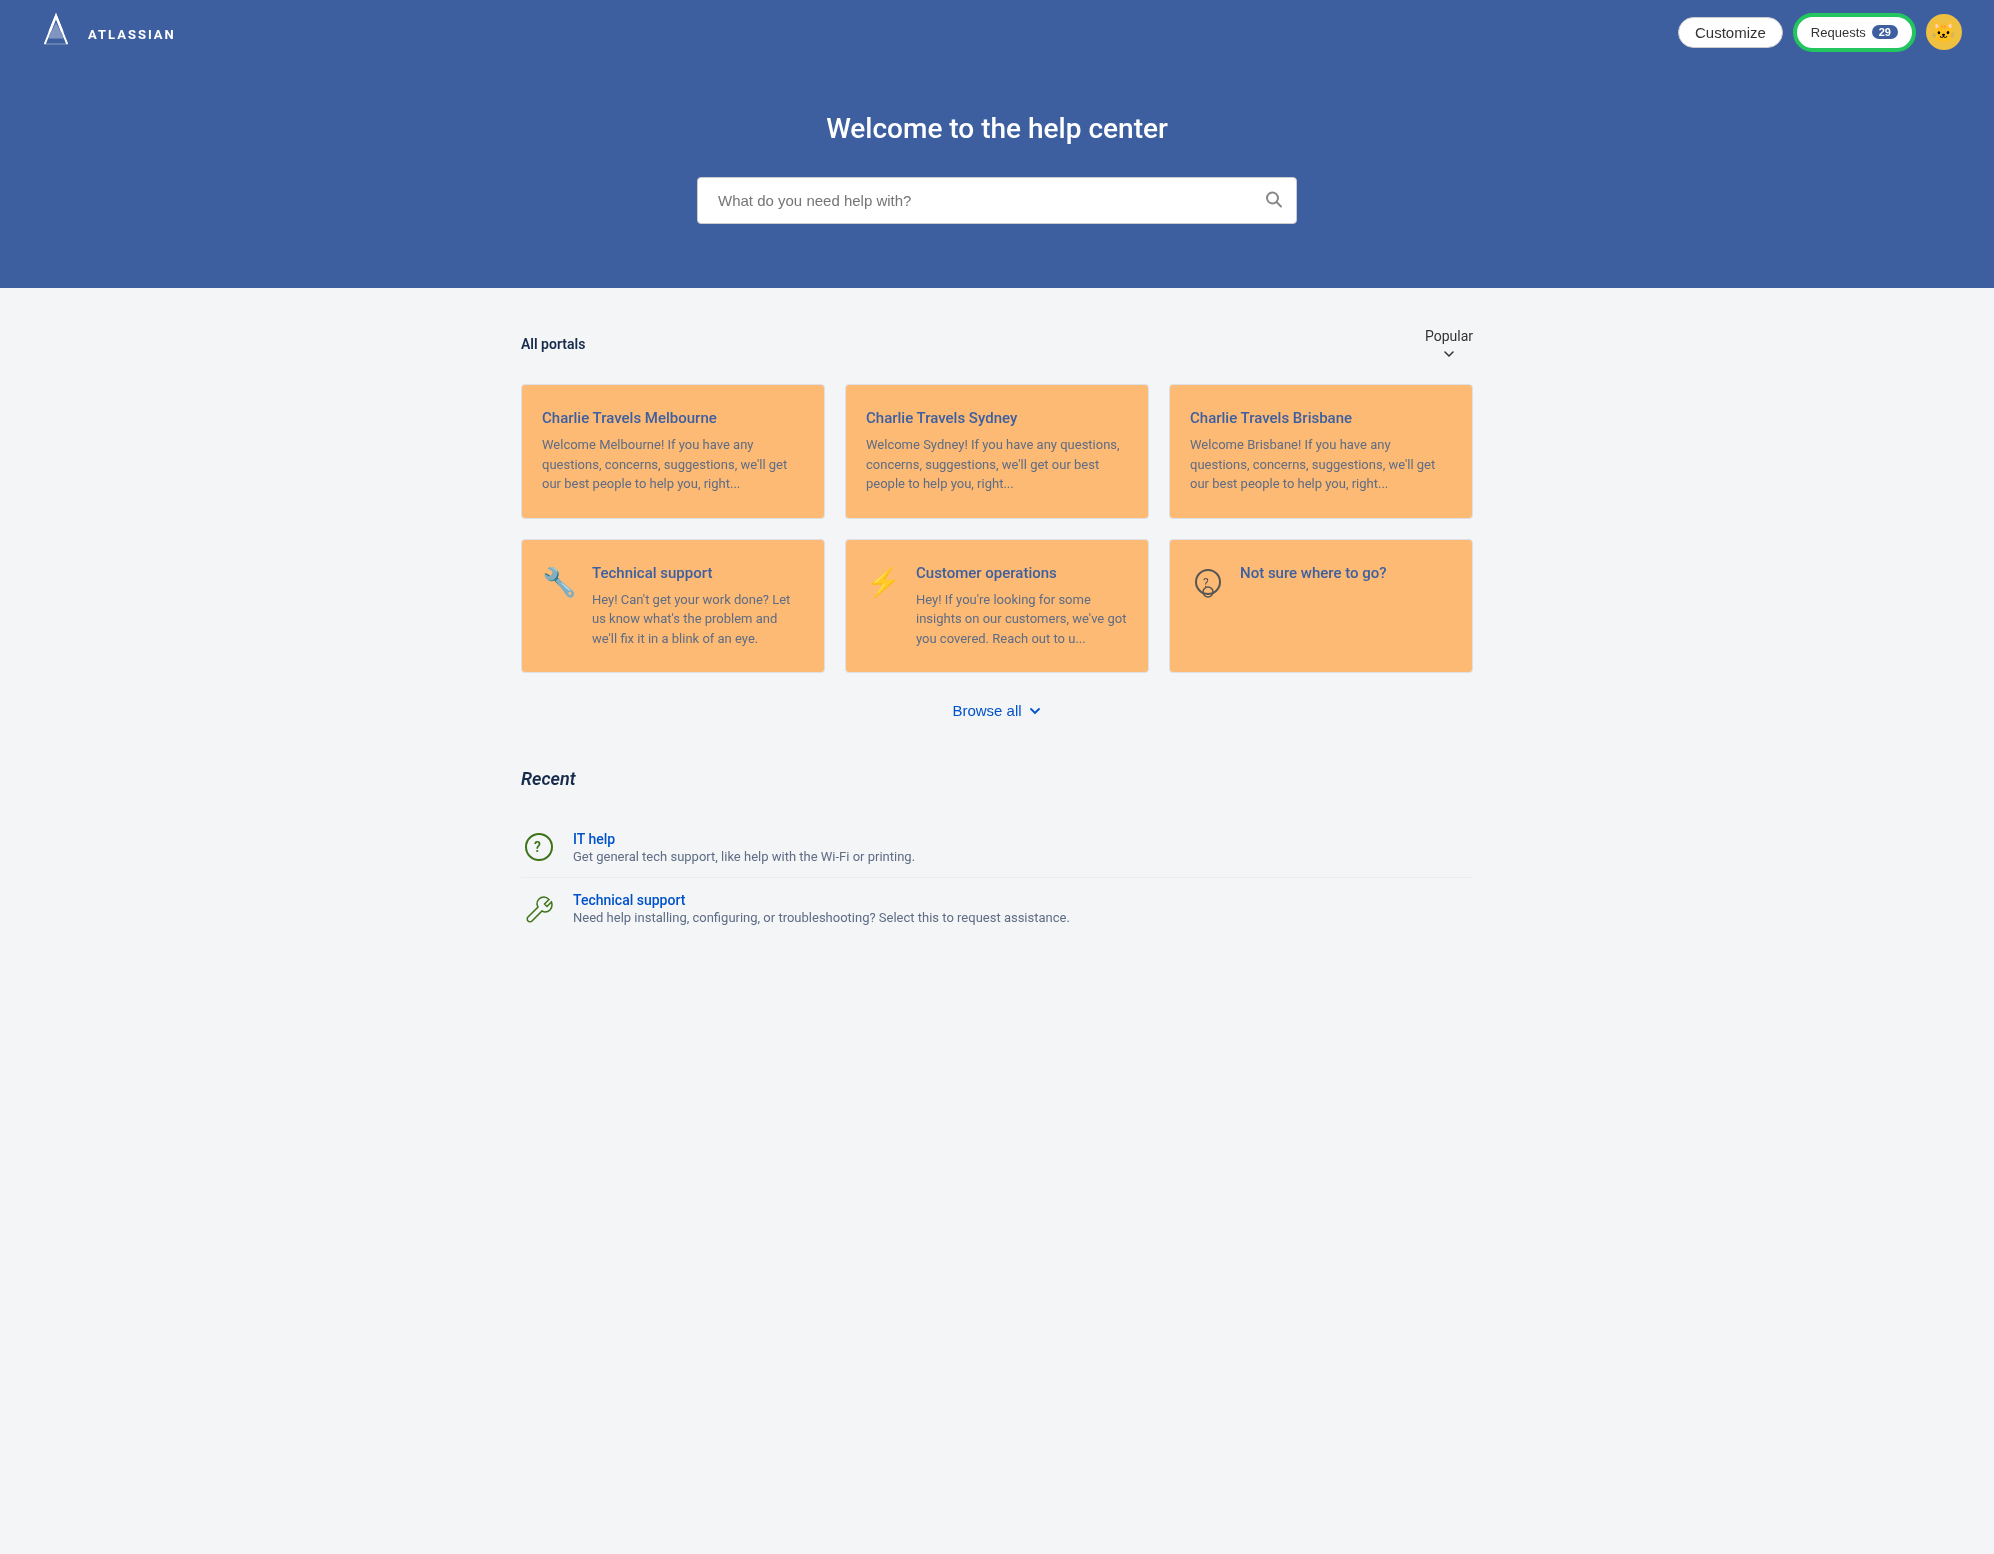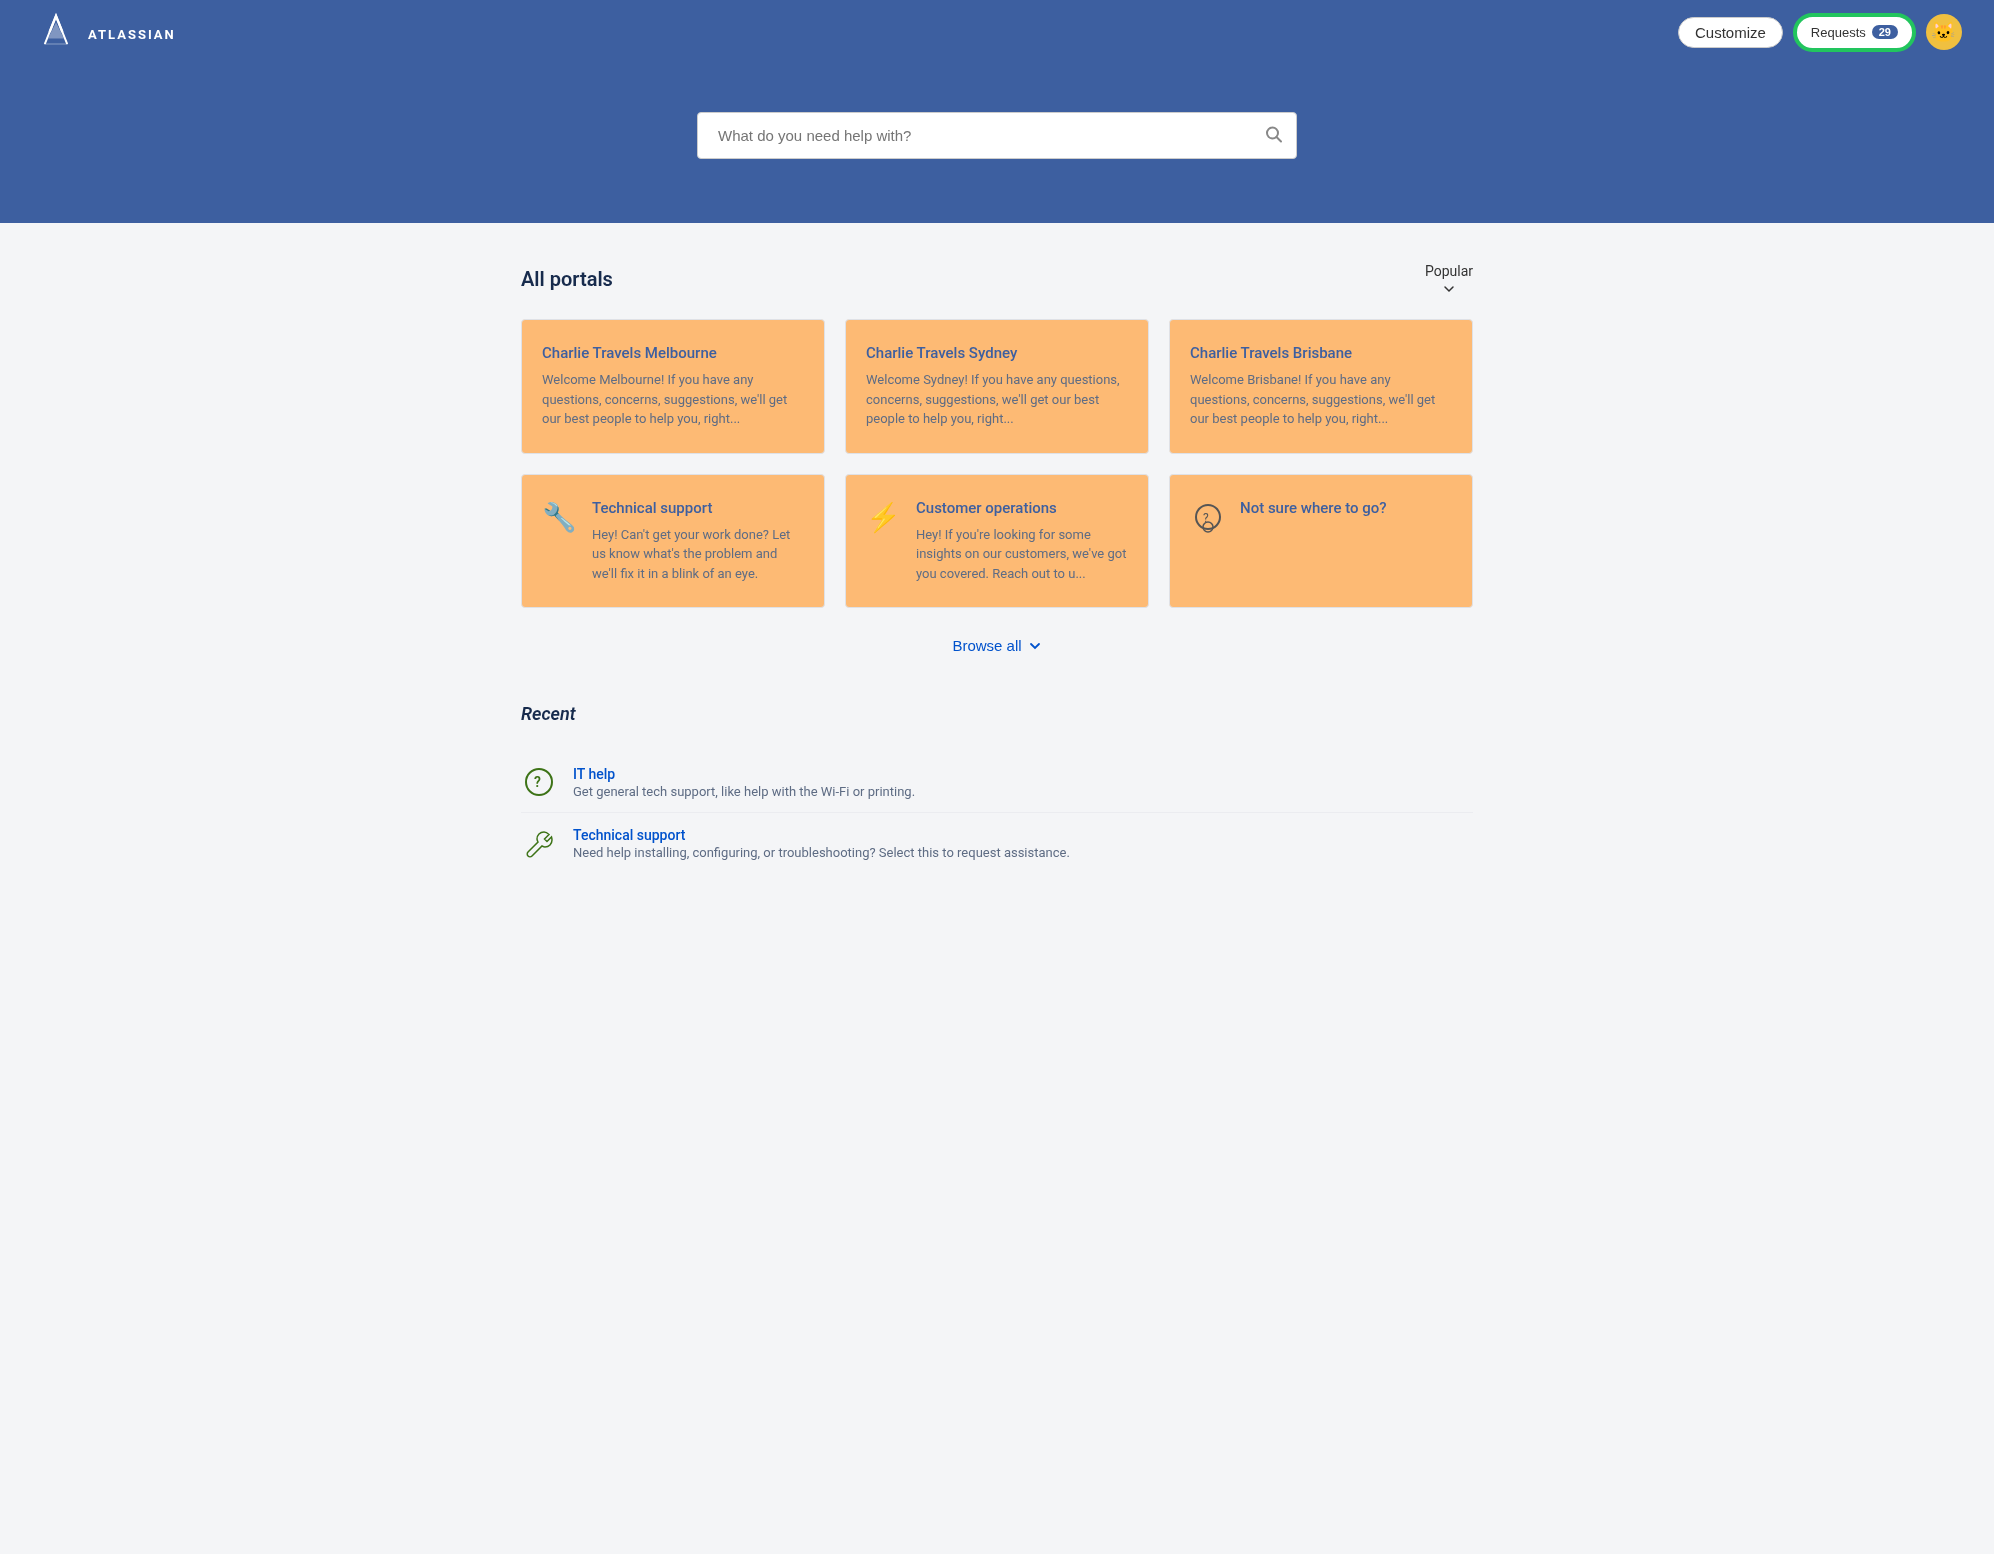--- a/index.html
+++ b/index.html
@@ -120,21 +120,21 @@
     }
 
     
     .section-header {
       display: flex;
       align-items: center;
       justify-content: space-between;
       margin-bottom: 24px;
     }
     .section-title {
-      font-size: 20px;
+      font-size: 14px;
       font-weight: 600;
       color: #172b4d;
     }
     .sort-select {
       display: flex;
       align-items: center;
       gap: 4px;
       font-size: 14px;
       color: #333;
       cursor: pointer;
@@ -263,20 +263,21 @@
       <span>Requests</span>
       <span class="badge">29</span>
     </button>
     <div class="avatar">
       <span>🐱</span>
     </div>
   </div>
 </header>
 
 <section class="hero">
+  <h1 class="hero-title">Welcome to the help center</h1>
   <div class="search-bar-wrap">
     <input class="search-bar" type="text" placeholder="What do you need help with?" style="">
     <button class="search-icon-btn">
       <svg width="18" height="18" viewBox="0 0 18 18" fill="none">
         <circle cx="7.5" cy="7.5" r="5.5" stroke="#888" stroke-width="2"></circle>
         <line x1="11.5" y1="11.5" x2="16" y2="16" stroke="#888" stroke-width="2" stroke-linecap="round"></line>
       </svg>
     </button>
   </div>
 </section>

